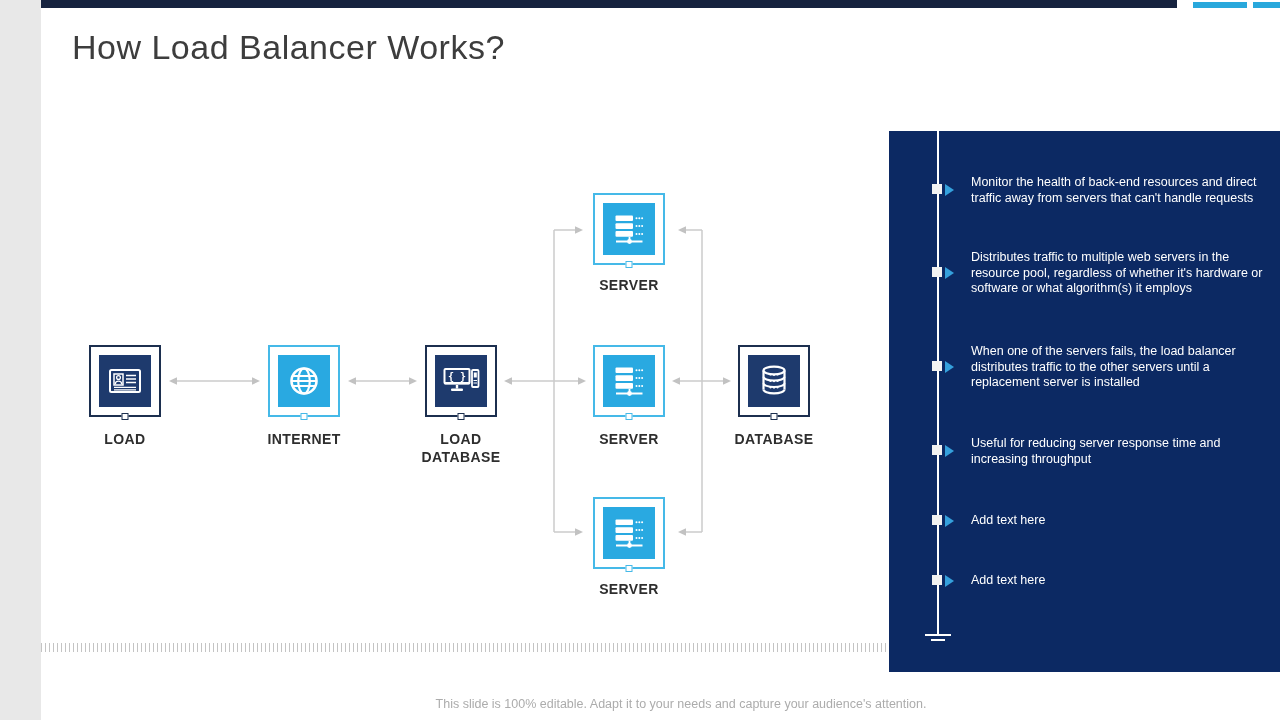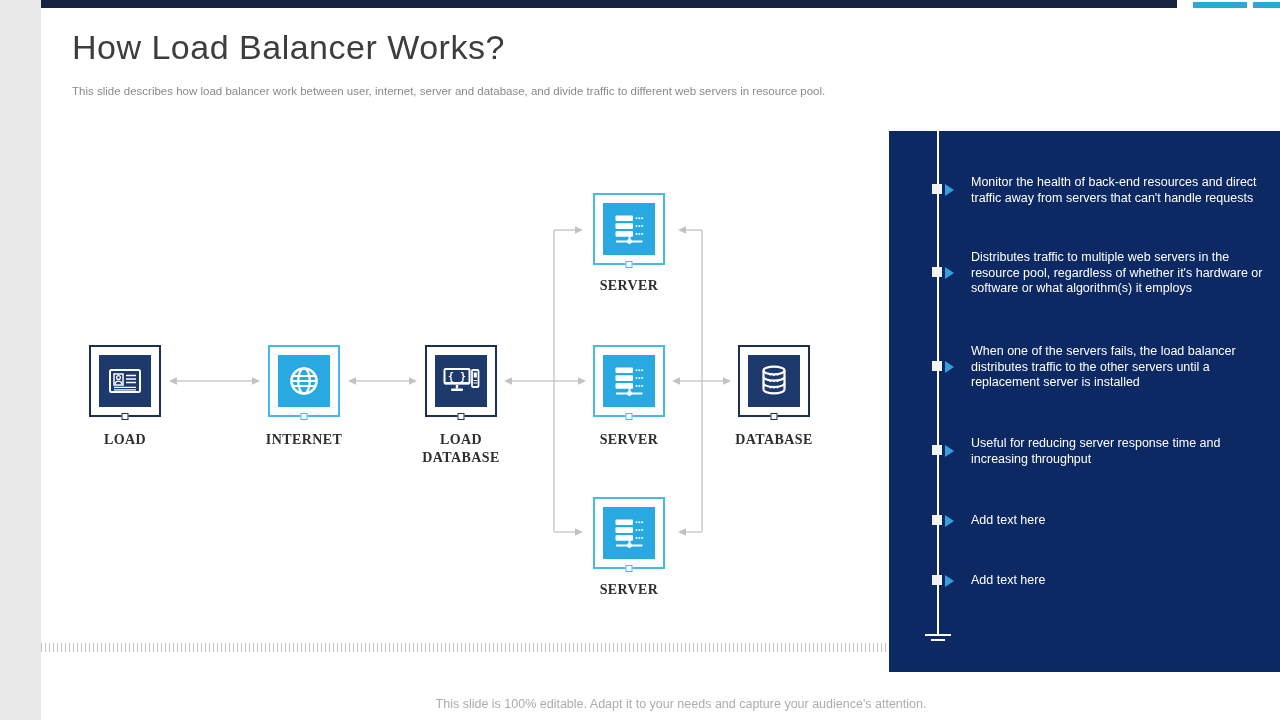--- a/index.html
+++ b/index.html
@@ -19,21 +19,21 @@
   .node.navy{border:2px solid #1C2F4F;}
   .node.blue{border:2px solid #45B9E8;}
   .node-inner{width:52px;height:52px;display:flex;align-items:center;justify-content:center;}
   .navy .node-inner{background:#1E3A6D;}
   .blue .node-inner{background:#29A9E1;}
   .handle{position:absolute;left:50%;bottom:-5px;transform:translateX(-50%);
           width:7px;height:7px;background:#fff;box-sizing:border-box;}
   .navy .handle{border:1.5px solid #1C2F4F;}
   .blue .handle{border:1.5px solid #45B9E8;}
   .node-label{position:absolute;transform:translateX(-50%);width:140px;text-align:center;
-              font-size:14px;font-weight:bold;color:#2E2E2E;letter-spacing:0.4px;line-height:1.25;font-family:Liberation Serif, serif;}
+              font-size:14px;font-weight:bold;color:#2E2E2E;letter-spacing:0.4px;line-height:1.25;}
   .node-label.narrow{width:100px;}
   .connectors{position:absolute;left:0;top:0;pointer-events:none;}
   
   .panel{position:absolute;left:848px;top:131px;width:420px;height:541px;background:#0C2963;}
   .p-line{position:absolute;left:48.25px;top:0;width:1.5px;height:504px;background:#ffffff;}
   .p-ground1{position:absolute;left:36px;top:503px;width:26px;height:2px;background:#ffffff;}
   .p-ground2{position:absolute;left:42px;top:508px;width:14px;height:2px;background:#ffffff;}
   .p-item{position:absolute;left:0;width:100%;height:0;}
   .p-sq{position:absolute;left:43px;top:-6px;width:10px;height:10px;background:#F2F2F2;}
   .p-tri{position:absolute;left:56px;top:-6px;width:0;height:0;
@@ -52,21 +52,20 @@
 </head>
 <body>
 
 <div class="slide">
 
   <div class="topbar"></div>
   <div class="topseg seg1"></div>
   <div class="topseg seg2"></div>
 
   <div class="title">How Load Balancer Works?</div>
-  <div class="subtitle">This slide describes how load balancer work between user, internet, server and database, and divide traffic to different web servers in resource pool.</div>
 
   <svg class="connectors" width="850" height="640" viewBox="0 0 850 640">
     <g stroke="#CBCBCB" stroke-width="1.5" fill="none">
       <path d="M135.5,381 H211.5"></path>
       <path d="M314.5,381 H368.5"></path>
       <path d="M470.5,381 H537.5"></path>
       <path d="M638.5,381 H682.5"></path>
       <path d="M513,230 V532"></path>
       <path d="M513,230 H534"></path>
       <path d="M513,532 H534"></path>

